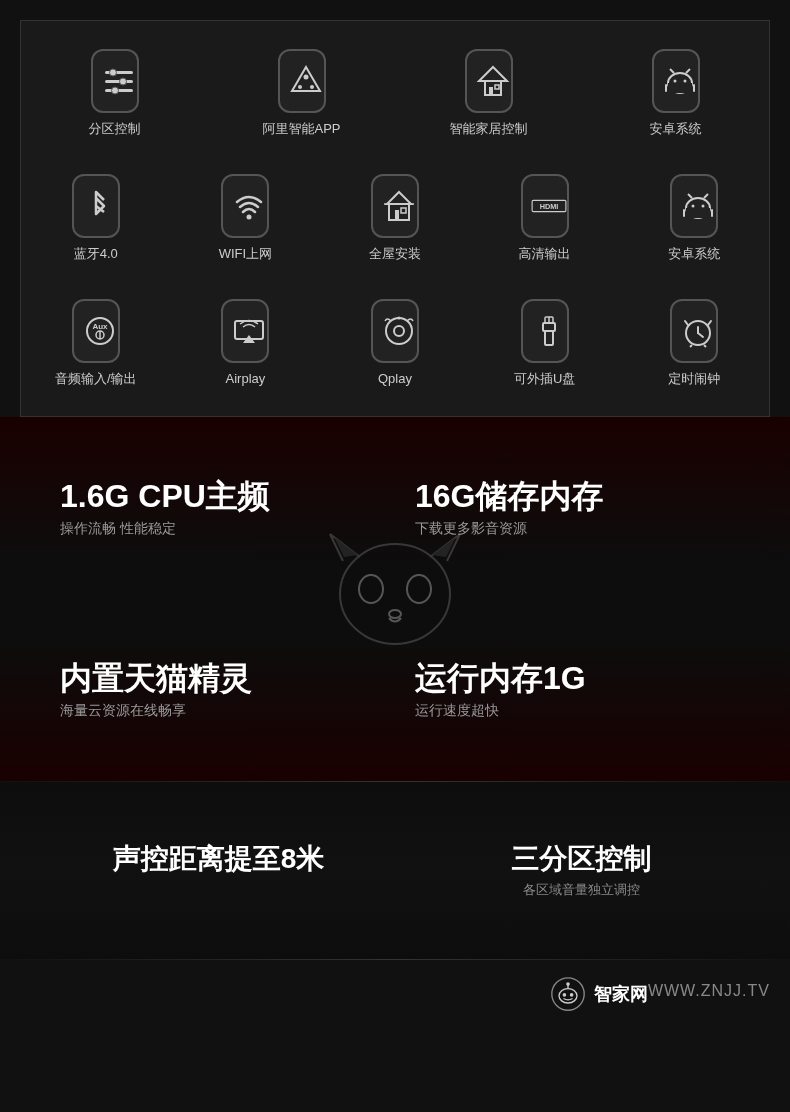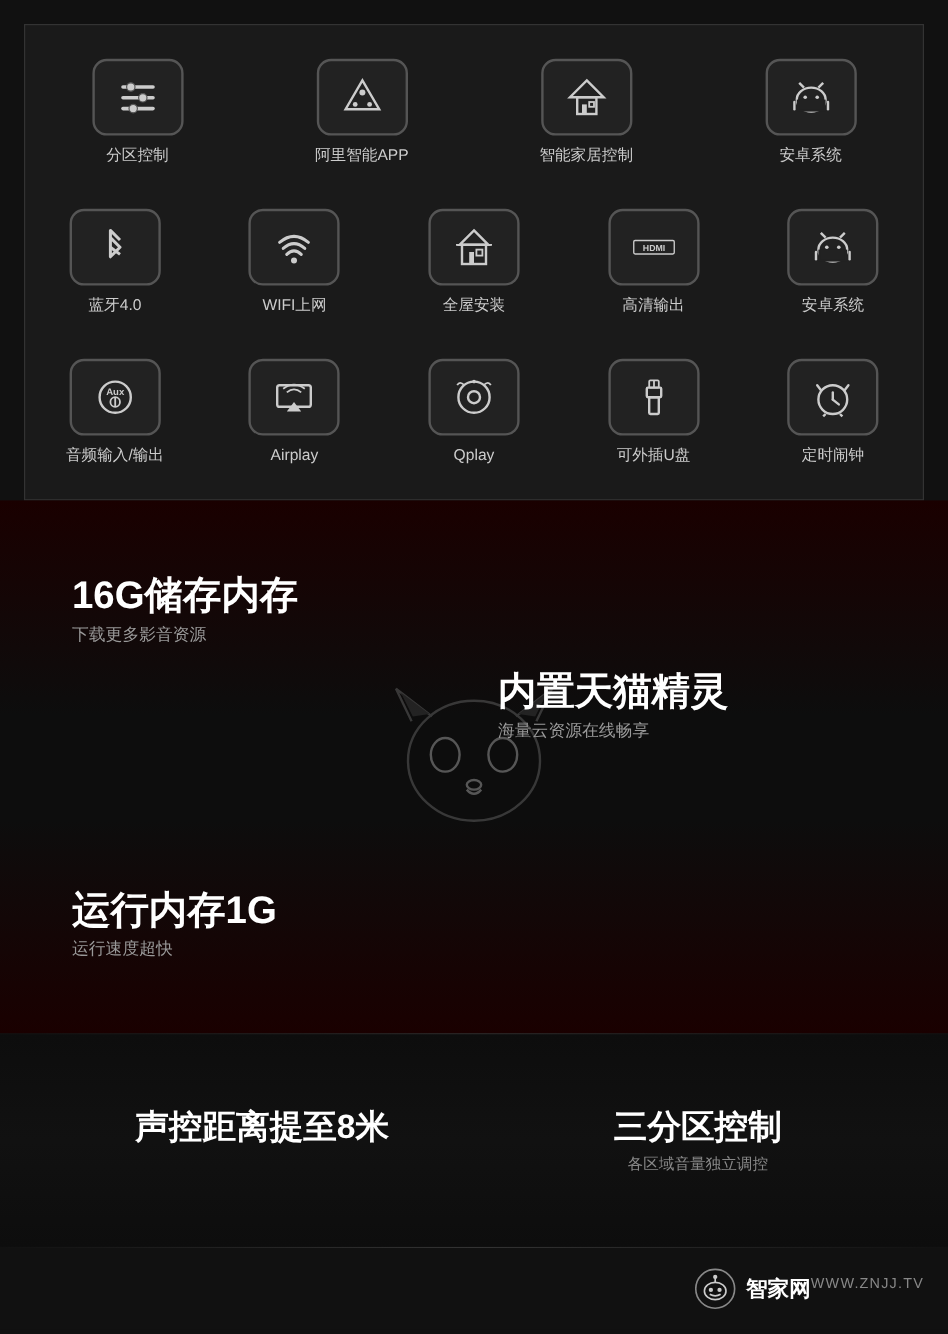--- a/index.html
+++ b/index.html
@@ -29,27 +29,27 @@
 
     .grid-item {
       display: flex;
       flex-direction: column;
       align-items: center;
       width: 140px;
       padding: 8px 4px;
     }
 
     .icon-box {
-      width: 76px;
+      width: 48px;
       height: 64px;
       border: 2px solid #555;
       border-radius: 12px;
       display: flex;
       align-items: center;
-      justify-content: center;
+      justify-content: flex-end;
       background: #222;
       margin-bottom: 8px;
     }
 
     .icon-box svg {
       width: 36px;
       height: 36px;
       fill: #cccccc;
     }
 
@@ -167,21 +167,21 @@
       flex-direction: row;
     }
 
     .logo-main-text {
       font-size: 18px;
       font-weight: bold;
       color: #ffffff;
     }
 
     .logo-sub-text {
-      font-size: 12px;
+      font-size: 16px;
       color: #888;
       letter-spacing: 1px;
     }
 
     
     .divider-line {
       width: 100%;
       height: 1px;
       background: linear-gradient(90deg, transparent, #333, transparent);
       margin: 0 0;
@@ -390,20 +390,24 @@
         <ellipse cx="164" cy="70" rx="12" ry="14" stroke="#888"></ellipse>
 
         <ellipse cx="140" cy="95" rx="6" ry="4" stroke="#888"></ellipse>
 
         <path d="M134 99 Q140 106 146 99" stroke="#888"></path>
       </g>
     </svg>
   </div>
 
   <div class="specs-grid">
+    <div class="spec-item">
+      <div class="spec-main">1.6G CPU主频</div>
+      <div class="spec-sub">操作流畅 性能稳定</div>
+    </div>
     <div class="spec-item">
       <div class="spec-main">16G储存内存</div>
       <div class="spec-sub">下载更多影音资源</div>
     </div>
     <div class="spec-item" style="margin-top: 80px;">
       <div class="spec-main">内置天猫精灵</div>
       <div class="spec-sub">海量云资源在线畅享</div>
     </div>
     <div class="spec-item" style="margin-top: 80px;">
       <div class="spec-main">运行内存1G</div>

